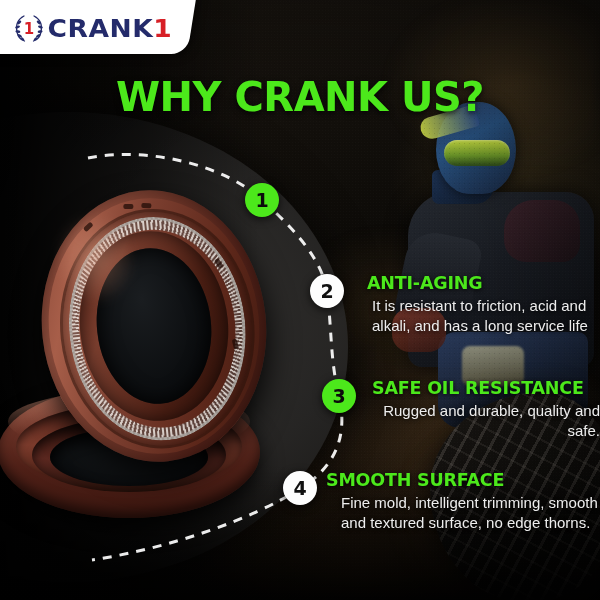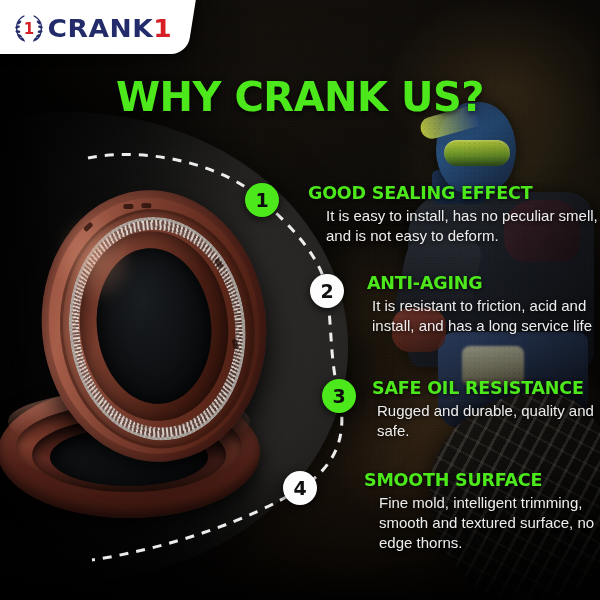--- a/index.html
+++ b/index.html
@@ -102,22 +102,22 @@
   .feat{position:absolute;}
   .feat .head{font-family:"DejaVu Sans",sans-serif;font-weight:bold;font-size:17.5px;letter-spacing:-0.2px;
     color:#4ce81b;text-shadow:0 1px 4px rgba(0,0,0,.9);margin:0 0 3px 0;white-space:nowrap;}
   .feat .body{font-family:"Liberation Sans",sans-serif;font-size:15px;line-height:1.32;
     color:#ededed;text-shadow:0 1px 4px rgba(0,0,0,.9);margin:0;}
   .f1{left:308px;top:183px;}
   .f1 .body{margin-left:18px;}
   .f2{left:367px;top:273px;}
   .f2 .body{margin-left:5px;}
   .f3{left:372px;top:378px;}
-  .f3 .body{margin-left:5px;}
-  .f4{left:364px;top:470px;}
+  .f3 .body{margin-left:5px;text-align:right;}
+  .f4{left:326px;top:470px;}
   .f4 .body{margin-left:15px;}
 
   .badge{position:absolute;width:34px;height:34px;border-radius:50%;
     display:flex;align-items:center;justify-content:center;
     font-family:"DejaVu Sans",sans-serif;font-weight:bold;font-size:19px;
     box-shadow:0 2px 8px rgba(0,0,0,.7);}
   .badge.green{background:#4ce81b;color:#0c0c0c;}
   .badge.white{background:#fdfdfd;color:#101010;}
   .b1{left:245px;top:183px;}
   .b2{left:310px;top:274px;}
@@ -282,29 +282,25 @@
         <ellipse cx="23.4" cy="27" rx="2.2" ry="1.1" transform="rotate(-48 23.4 27)"></ellipse>
       </g>
       <text x="17" y="22" text-anchor="middle" font-family="DejaVu Sans, sans-serif" font-size="15" font-weight="bold" fill="#d71f26">1</text>
     </svg>
     <span class="brand"><span>CRANK</span><span class="one">1</span></span>
   </div>
 
   <div class="title">WHY CRANK US?</div>
 
   <div class="badge green b1">1</div>
-  <div class="feat f1">
-    <p class="head">GOOD SEALING EFFECT</p>
-    <p class="body">It is easy to install, has no peculiar smell, and is not easy to deform.</p>
-  </div>
 
   <div class="badge white b2">2</div>
   <div class="feat f2">
     <p class="head">ANTI-AGING</p>
-    <p class="body">It is resistant to friction, acid and install, and has a long service life</p>
+    <p class="body">It is resistant to friction, acid and alkali, and has a long service life</p>
   </div>
 
   <div class="badge green b3">3</div>
   <div class="feat f3">
     <p class="head">SAFE OIL RESISTANCE</p>
     <p class="body">Rugged and durable, quality and safe.</p>
   </div>
 
   <div class="badge white b4">4</div>
   <div class="feat f4">

